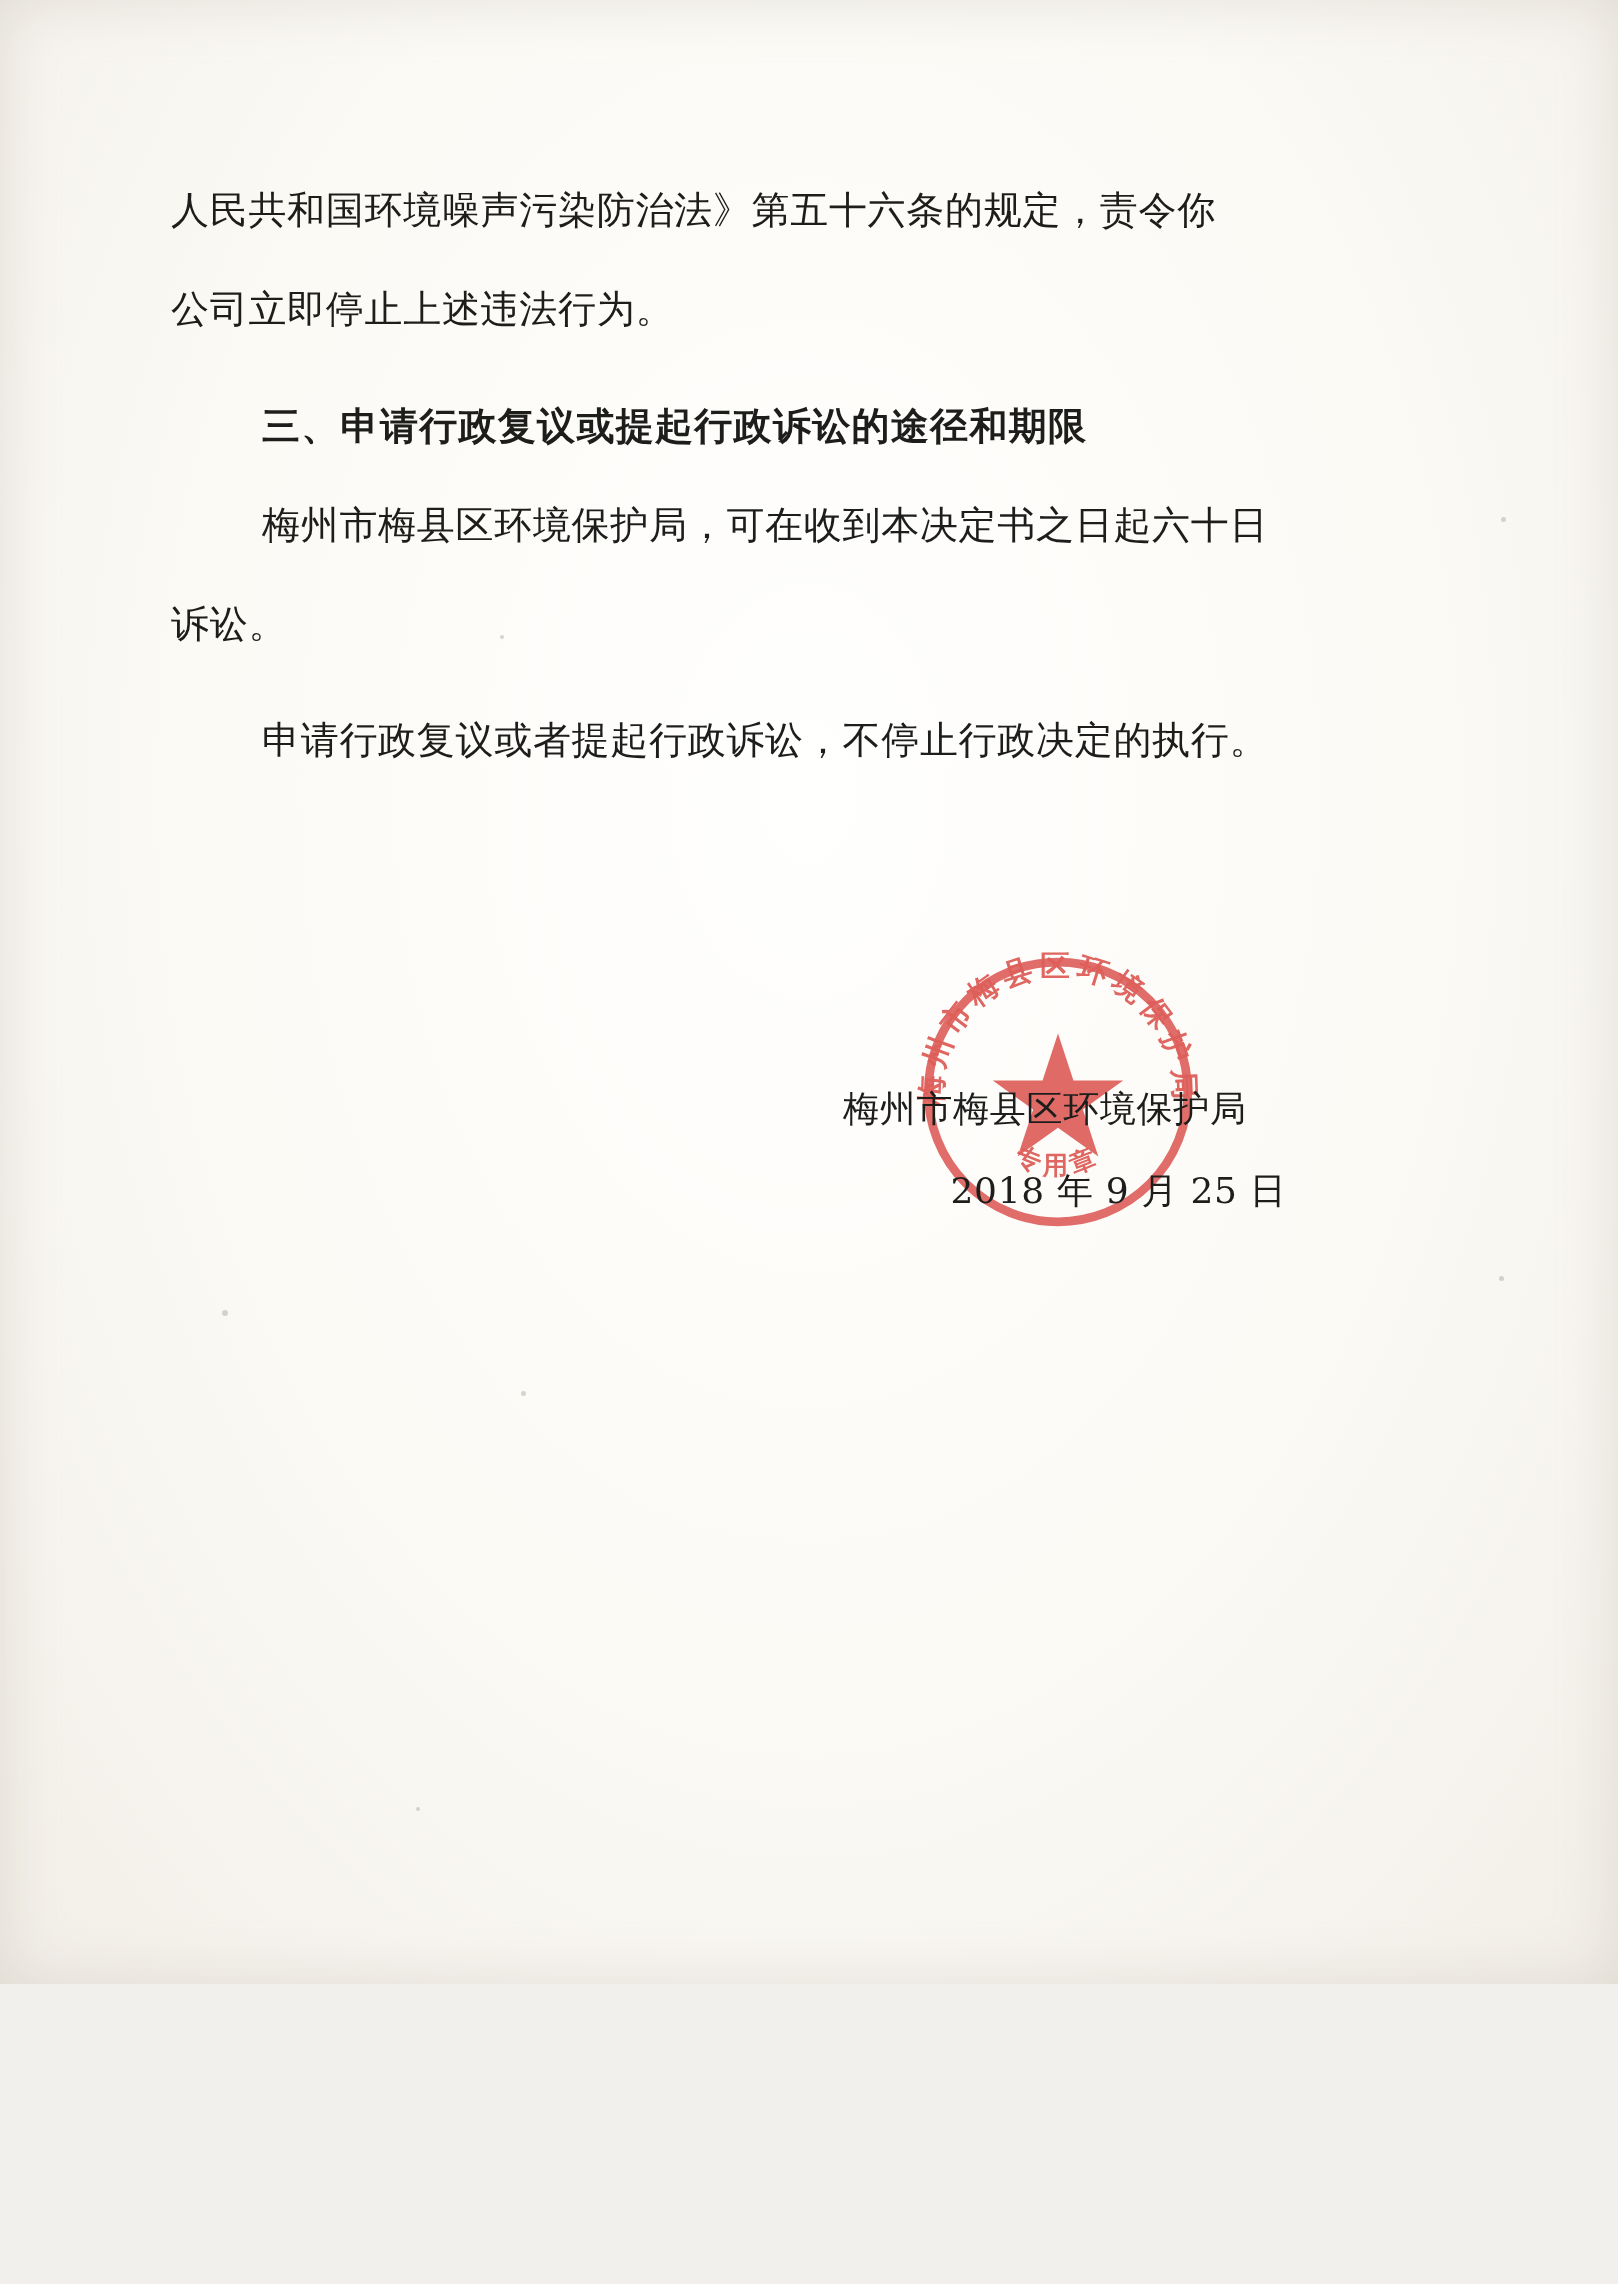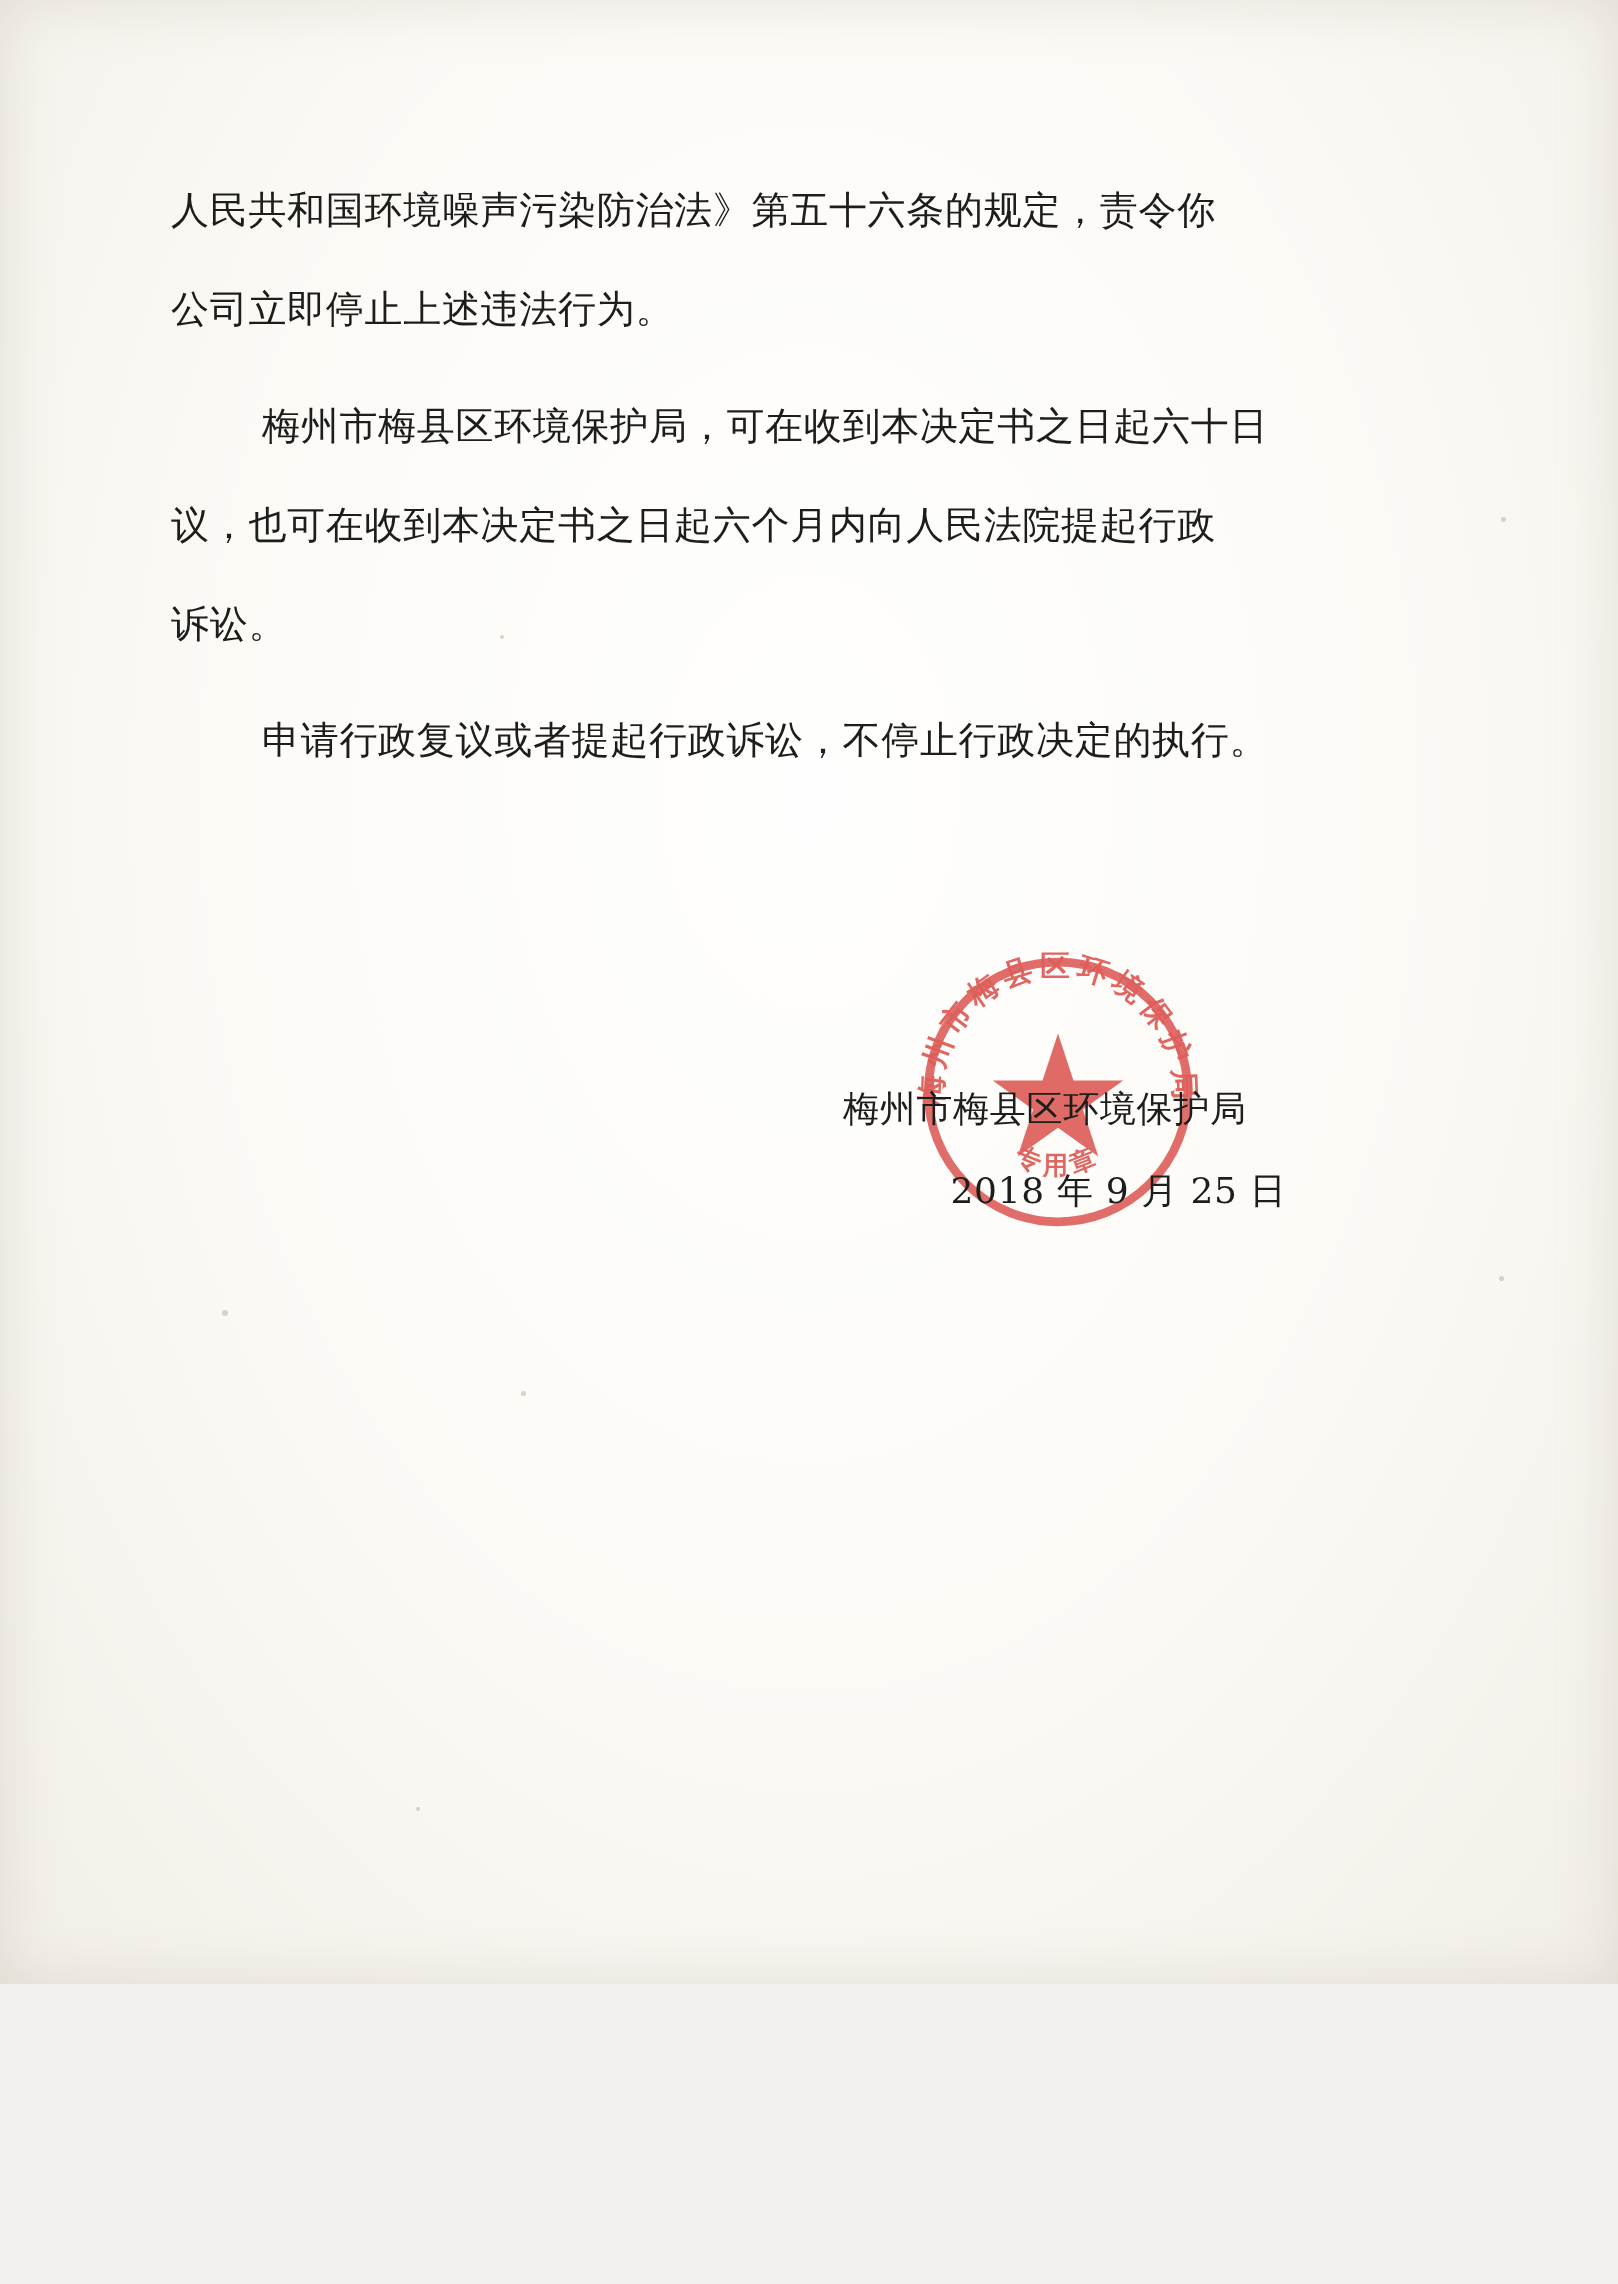--- a/index.html
+++ b/index.html
@@ -123,22 +123,22 @@
   <div class="speck" style="left:1499px; top:1276px; width:5.4px; height:5.4px;"></div>
   <div class="speck" style="left:1507px; top:1988px; width:5.4px; height:5.4px;"></div>
   <div class="speck" style="left:242px; top:2035px; width:6px; height:6px;"></div>
   <div class="speck" style="left:416px; top:1807px; width:4px; height:4px;"></div>
   <div class="speck" style="left:500px; top:635px; width:4px; height:4px;"></div>
 
   <div class="content">
     <div class="body-line">人民共和国环境噪声污染防治法》第五十六条的规定，责令你</div>
     <div class="body-line">公司立即停止上述违法行为。</div>
     <div class="gap-small"></div>
+    <div class="section-heading">三、申请行政复议或提起行政诉讼的途径和期限</div>
     <div class="body-line indent">梅州市梅县区环境保护局，可在收到本决定书之日起六十日</div>
-    <div class="body-line">议，也可在收到本决定书之日起六个月内向人民法院提起行政</div>
     <div class="body-line">诉讼。</div>
     <div class="gap-small"></div>
     <div class="body-line indent">申请行政复议或者提起行政诉讼，不停止行政决定的执行。</div>
   </div>
 
   <div class="seal">
     <svg width="316" height="316" viewBox="0 0 470 470" xmlns="http://www.w3.org/2000/svg">
       <defs>
         <path id="sealArcTop" d="M 62,235 A 173,173 0 0 1 408,235"></path>
         <path id="sealArcBottom" d="M 113,235 A 122,122 0 0 0 357,235"></path>

